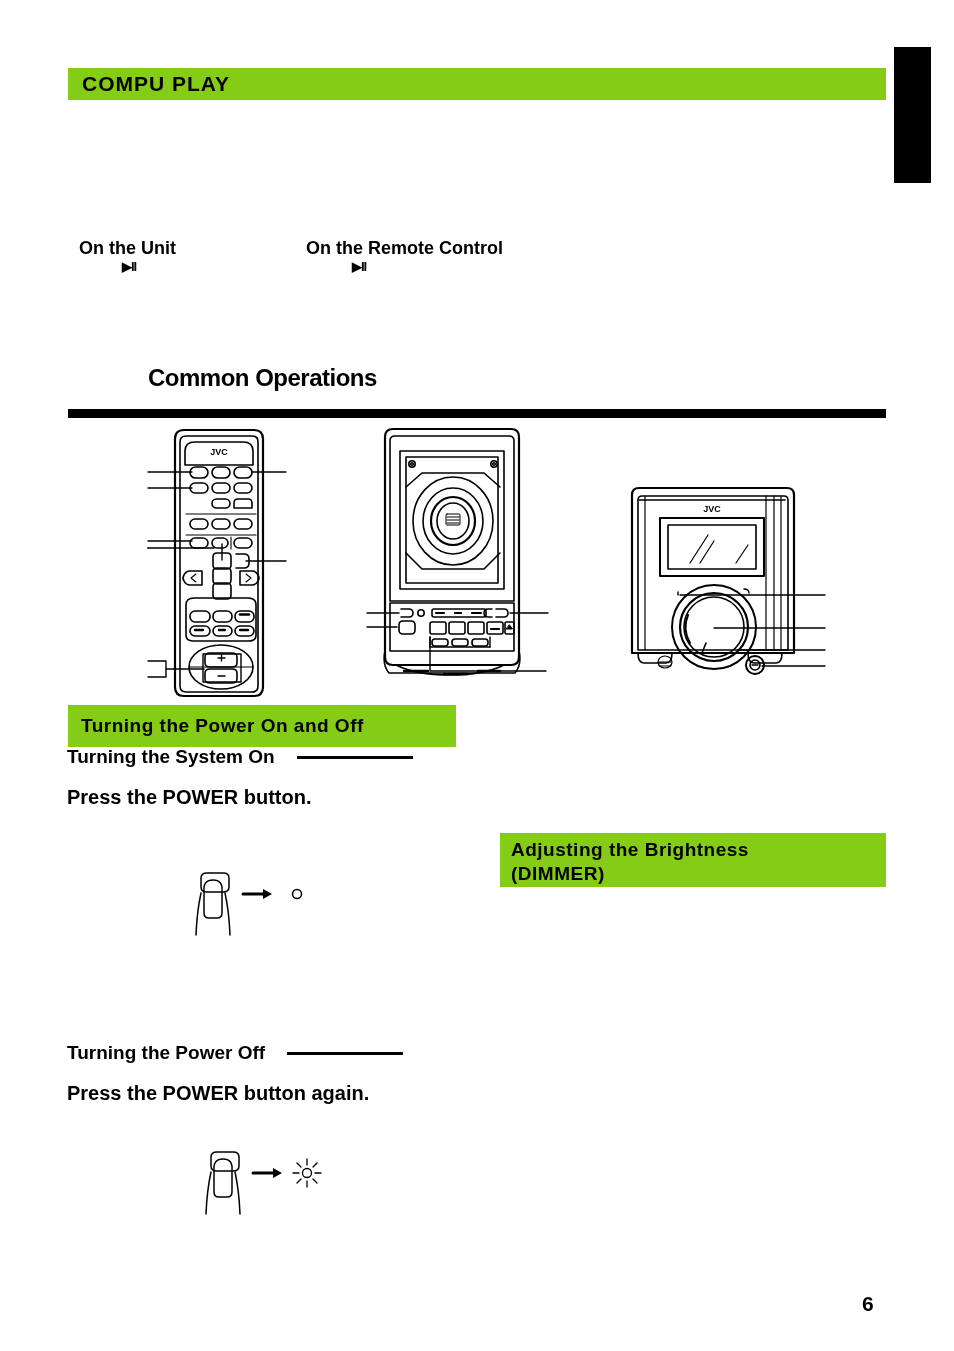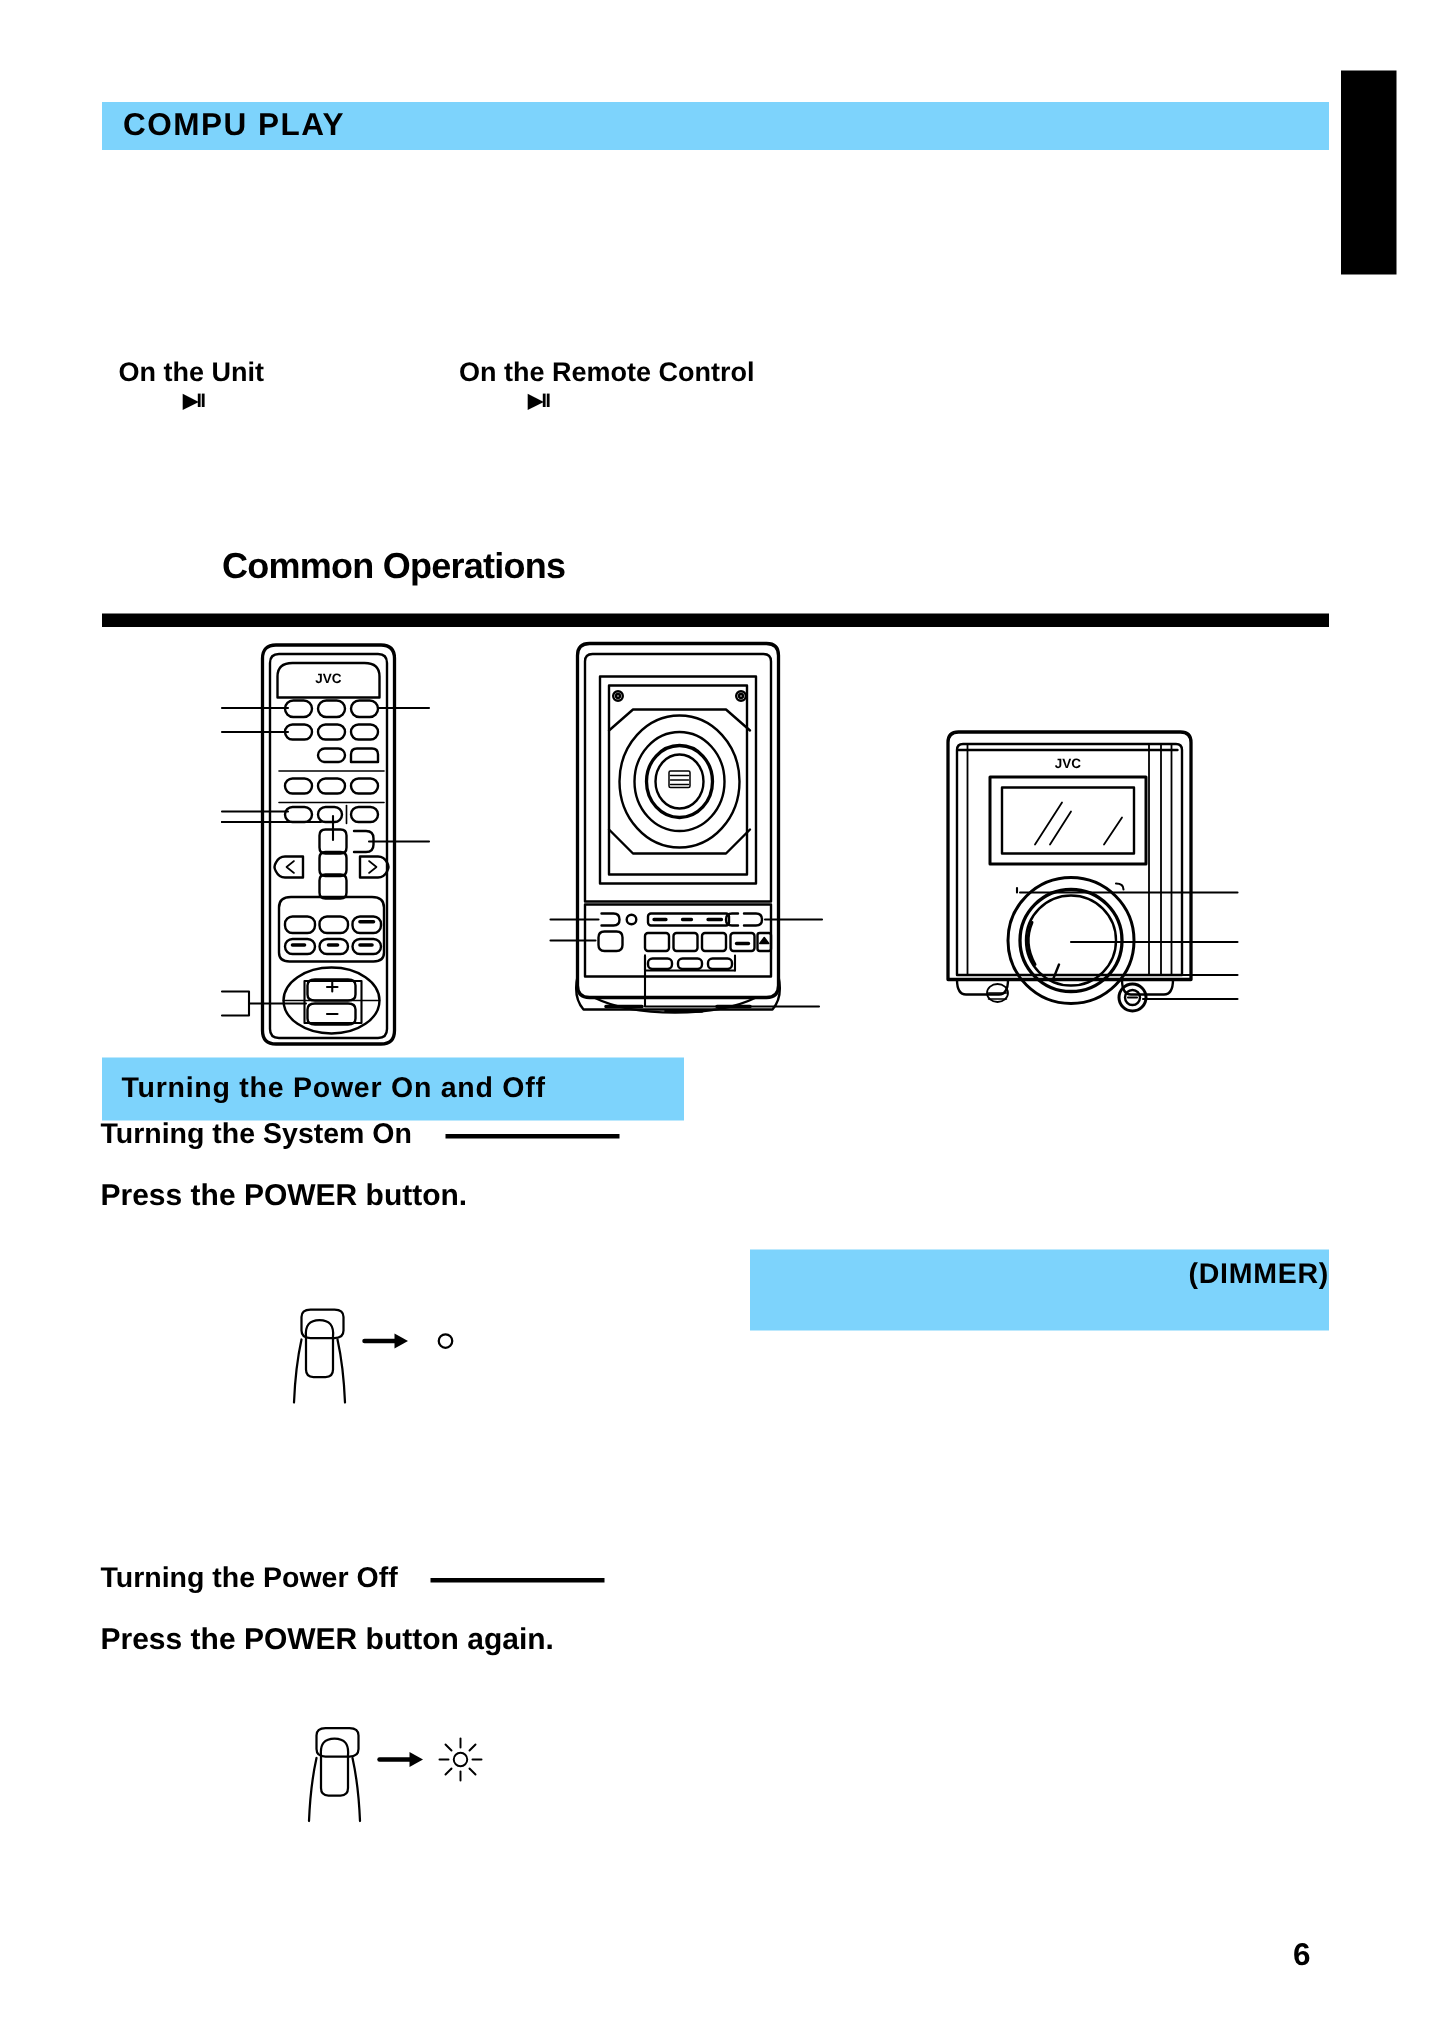--- a/index.html
+++ b/index.html
@@ -15,24 +15,23 @@
     position: relative;
     width: 954px;
     height: 1351px;
     background: #ffffff;
     overflow: hidden;
   }
 
   
   .gray-band {
     position: absolute;
-    background: #7dd3fc;
+    background: #84cc16;
     display: flex;
     align-items: center;
-    text-align: right;
   }
   .gray-band .band-text {
     font-weight: bold;
     color: #000;
     letter-spacing: 0.5px;
   }
 
   
   #compu-band {
     left: 68px;
@@ -437,20 +436,21 @@
         <g>
           <path d="M58 28 h22" stroke-width="3"></path>
           <path d="M78 23 l9 5 l-9 5 z" fill="#000" stroke="none"></path>
         </g>
         <circle cx="112" cy="28" r="4.5"></circle>
       </g>
     </svg>
   </div>
 
   <div class="gray-band" id="dimmer-band">
+    <span class="band-text">Adjusting the Brightness</span>
     <span class="band-text">(DIMMER)</span>
   </div>
 
   <div class="subsec" id="sub-off">
     <span class="subsec-text">Turning the Power Off</span>
     <span class="subsec-rule"></span>
   </div>
   <div class="instr" id="instr-off">Press the POWER button again.</div>
 
   <div class="press-figure" id="press-fig-off">

